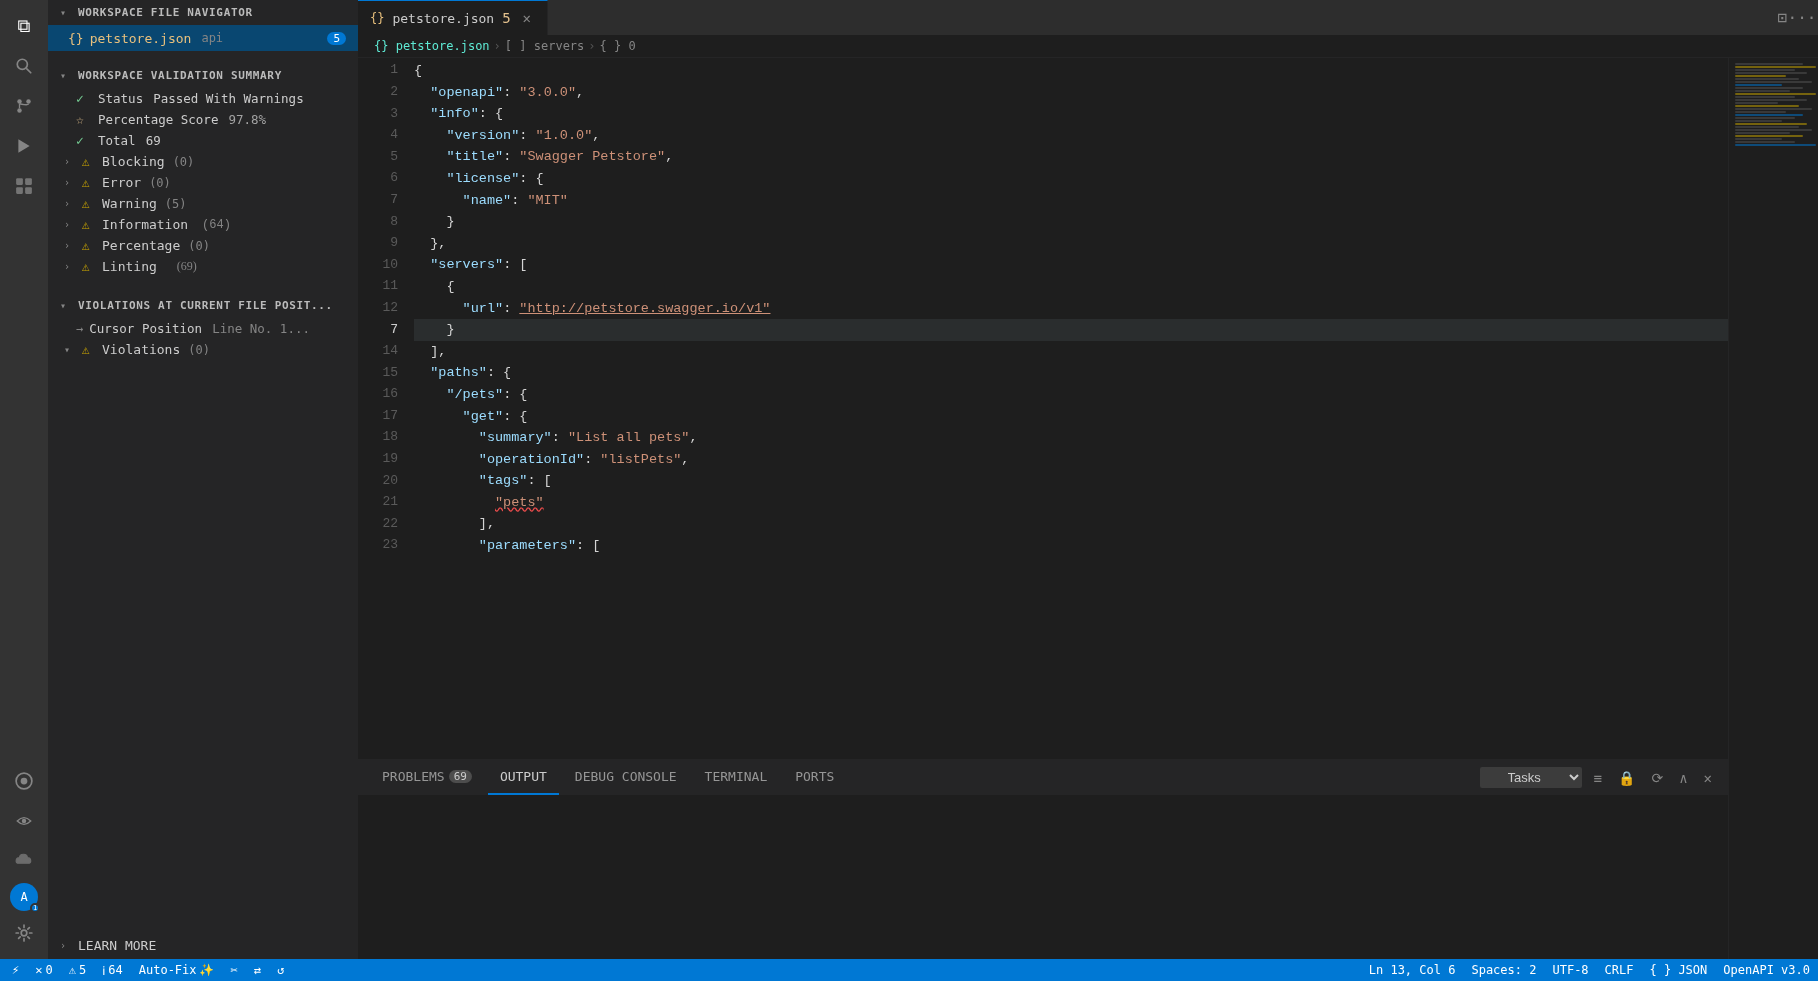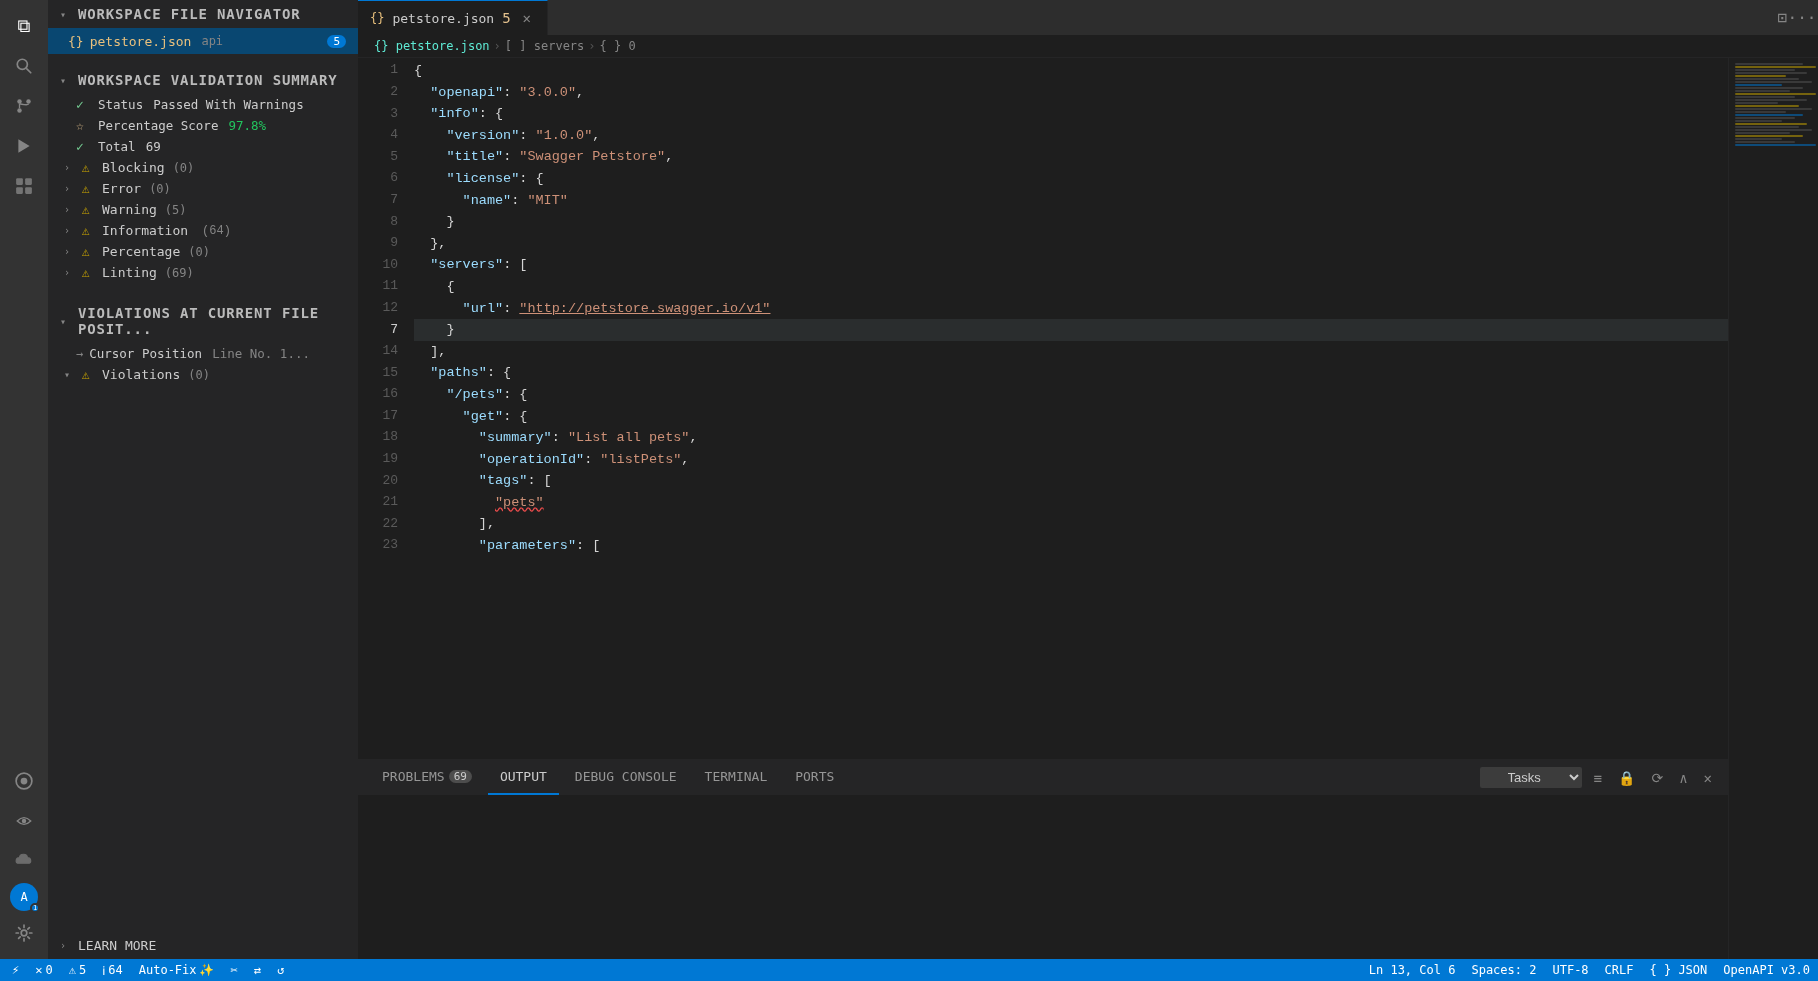--- a/index.html
+++ b/index.html
@@ -133,21 +133,21 @@
       user-select: none;
       gap: 4px;
     }
     .chevron {
       font-size: 10px;
       color: #858585;
       width: 14px;
       flex-shrink: 0;
     }
     .section-title {
-      font-size: 14px;
+      font-size: 11px;
       font-weight: 700;
       letter-spacing: 0.06em;
       color: #bbbbbb;
       text-transform: uppercase;
     }
 
     
     .validation-item {
       display: flex;
       align-items: center;
@@ -543,21 +543,21 @@
 
     <div class="validation-item">
       <span class="validation-icon icon-check">✓</span>
       <span>Status</span>
       <span style="color:#cccccc; margin-left: 4px;">Passed With Warnings</span>
     </div>
 
     <div class="validation-item">
       <span class="validation-icon icon-star">☆</span>
       <span>Percentage Score</span>
-      <span style="color:#22c55e; margin-left: 4px;">97.8%</span>
+      <span style="color:#a3a3a3; margin-left: 4px;">97.8%</span>
     </div>
 
     <div class="validation-item">
       <span class="validation-icon icon-checkmark">✓</span>
       <span>Total</span>
       <span style="color:#cccccc; margin-left: 4px;">69</span>
     </div>
 
     <div class="expandable-row">
       <span class="chevron">›</span>
@@ -591,21 +591,21 @@
       <span class="chevron">›</span>
       <span class="validation-icon icon-warning">⚠</span>
       <span>Percentage</span>
       <span class="count-badge" style="margin-left:4px;">(0)</span>
     </div>
 
     <div class="expandable-row">
       <span class="chevron">›</span>
       <span class="validation-icon icon-warning">⚠</span>
       <span>Linting</span>
-      <span class="count-badge" style="margin-left:4px;">(69)</span>
+      <span class="count-badge" style="margin-left:16px;font-family:Liberation Serif, serif;">(69)</span>
     </div>
 
     <div class="section-header" style="margin-top: 16px;">
       <span class="chevron">▾</span>
       <span class="section-title">VIOLATIONS AT CURRENT FILE POSIT...</span>
     </div>
 
     <div class="cursor-item">
       <span class="arrow-right">→</span>
       <span>Cursor Position</span>

